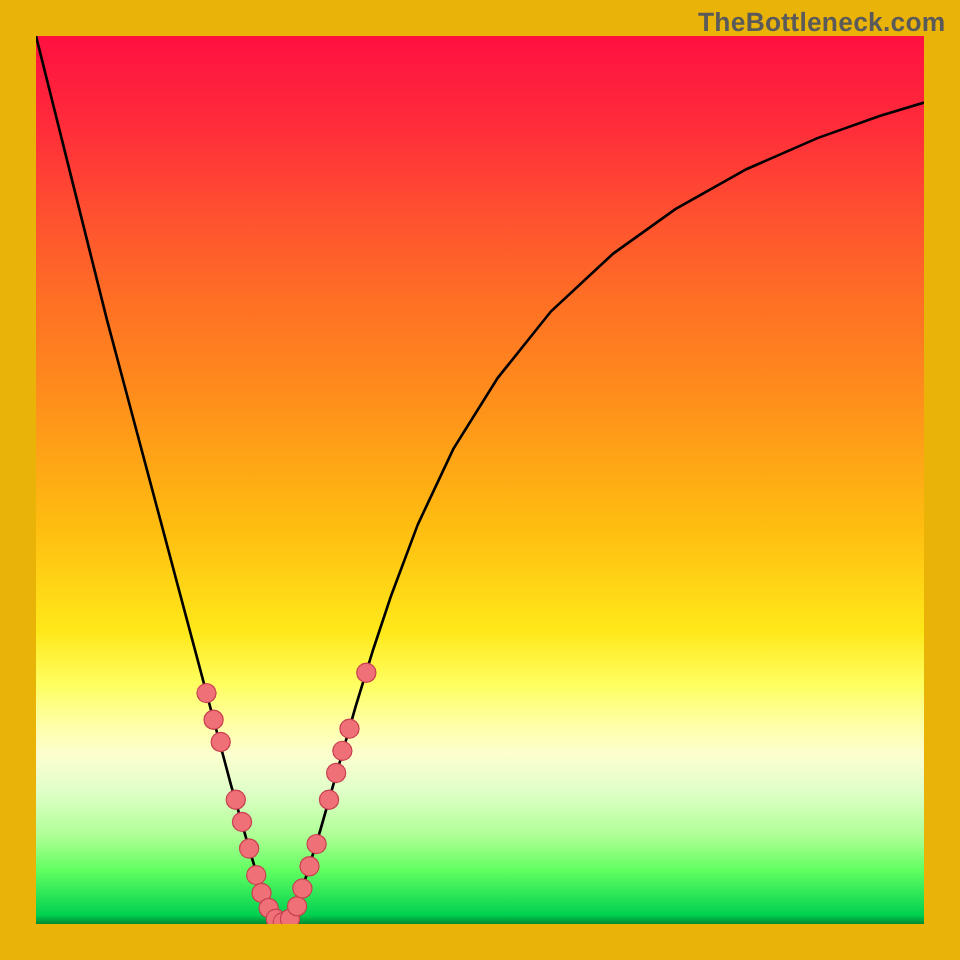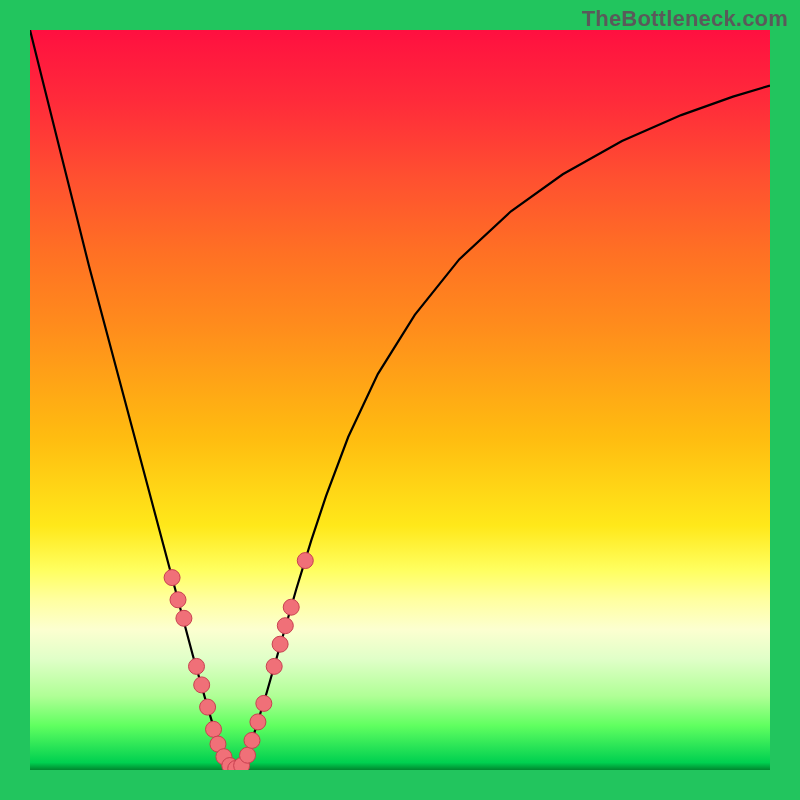--- a/index.html
+++ b/index.html
@@ -7,21 +7,21 @@
     padding: 0;
     width: 800px;
     height: 800px;
     overflow: hidden;
     background: #000;
   }
   .frame {
     position: relative;
     width: 800px;
     height: 800px;
-    background: #22c55e;
+    background: #eab308;
   }
   .plot-area {
     position: absolute;
     left: 30px;
     top: 30px;
     width: 740px;
     height: 740px;
     overflow: hidden;
   }
   .gradient-bg {

